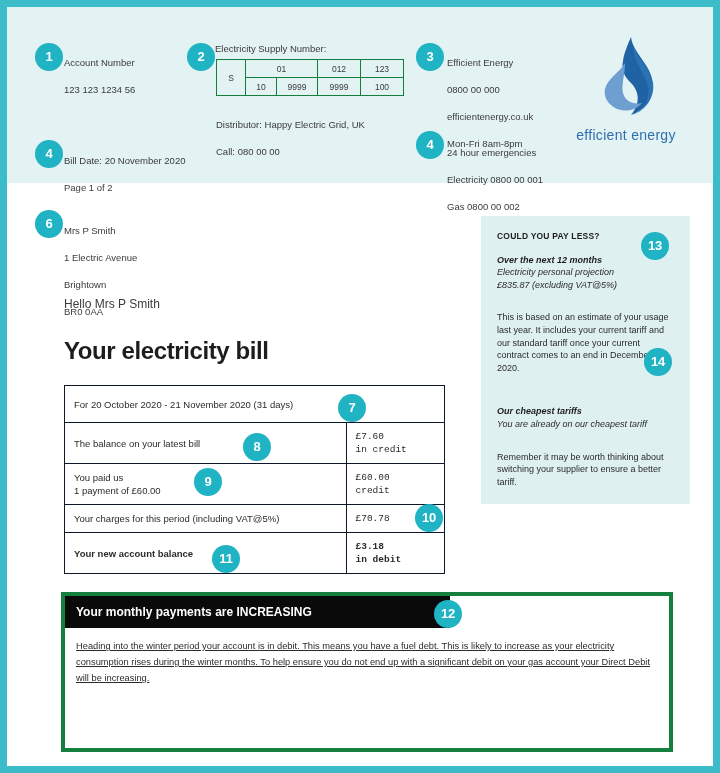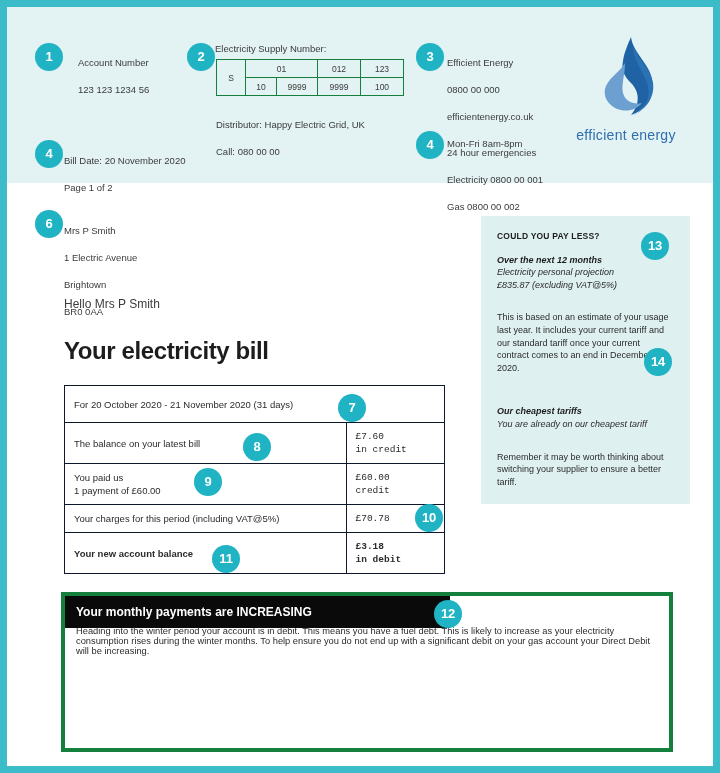--- a/index.html
+++ b/index.html
@@ -192,36 +192,37 @@
     font-size: 12px;
     font-weight: bold;
     line-height: 32px;
     padding-left: 11px;
     box-sizing: border-box;
     white-space: nowrap;
   }
   .notice-body {
     position: absolute;
     left: 11px;
-    top: 30px;
+    top: 42px;
     width: 585px;
     font-size: 9.3px;
-    line-height: 10px;
+    line-height: 16px;
     color: #2b2b2b;
+    text-decoration: underline;
   }
 </style>
 </head>
 <body>
 
 <div id="page">
 
   <div class="header-band"></div>
 
   <div class="bubble" style="left:28px; top:36px;">1</div>
-  <div class="tblock" style="left:71px; top:35px;">
+  <div class="tblock" style="left:57px; top:35px;">
     <span class="ln">Account Number</span>
     <span class="ln">123 123 1234 56</span>
   </div>
 
   <div class="bubble" style="left:180px; top:36px;">2</div>
   <div class="supply-label" style="left:208px; top:36px;">Electricity Supply Number:</div>
 
   <table class="supply-table" style="left:209px; top:52px;">
     <tbody>
         <tr>

